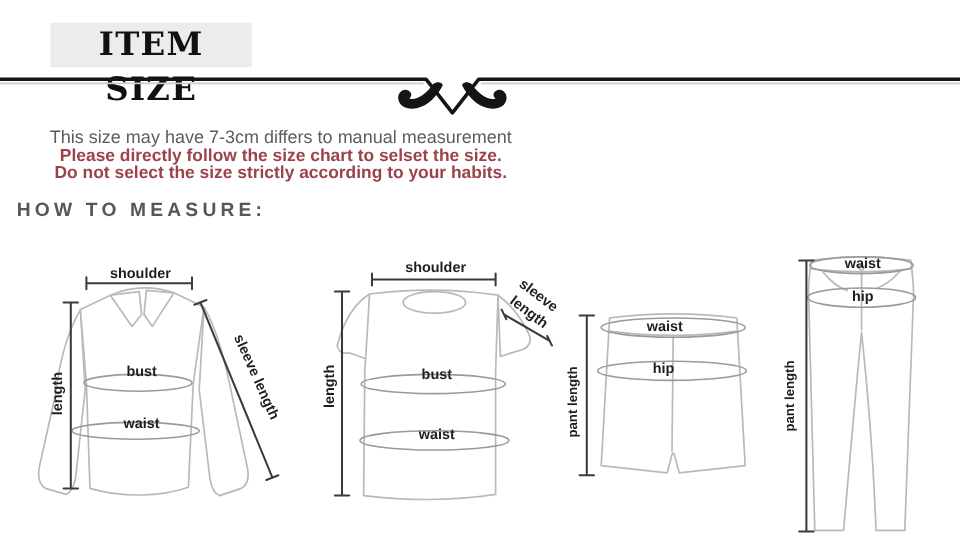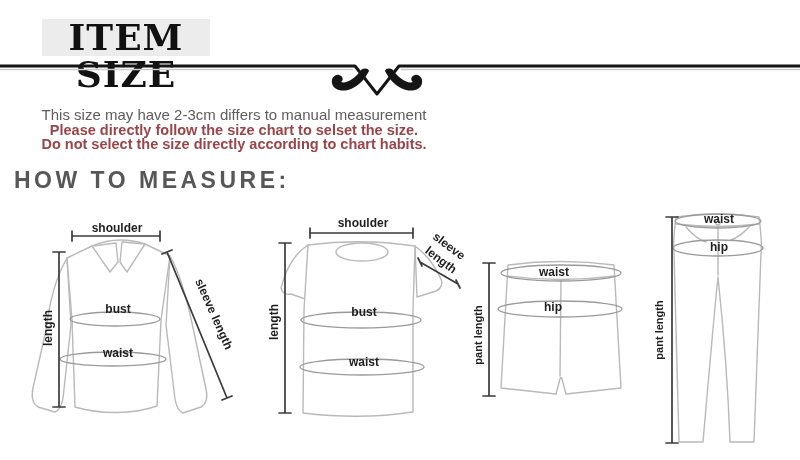--- a/index.html
+++ b/index.html
@@ -1,25 +1,25 @@
 <!DOCTYPE html>
 <html><head>
 <meta charset="utf-8">
 <style>
   html,body{margin:0;padding:0;background:#ffffff;}
   .canvas{position:relative;width:800px;height:460px;background:#ffffff;overflow:hidden;
           font-family:"Liberation Sans",sans-serif;}
   .title-box{position:absolute;left:42px;top:19px;width:168px;height:37px;background:#ececec;
-             color:#111111;font-family:"DejaVu Serif",serif;font-weight:bold;font-size:36px;
+             color:#111111;font-family:"DejaVu Serif",serif;font-weight:bold;font-size:27px;
              line-height:37px;text-align:center;letter-spacing:1px;}
   .divider-svg{position:absolute;left:0;top:57px;width:800px;height:45px;}
   .notes{position:absolute;top:106px;left:8px;width:452px;text-align:center;}
   .note-gray{font-size:15px;color:#5d5d5d;line-height:17px;margin-bottom:1px;}
   .note-red{font-size:14.5px;font-weight:bold;color:#9b4348;line-height:13.5px;}
-  .section-heading{position:absolute;top:167px;left:14px;margin:0;font-size:23px;font-weight:bold;
+  .section-heading{position:absolute;top:167px;left:14px;margin:0;font-size:16px;font-weight:bold;
                    letter-spacing:3.5px;color:#575757;}
   .garment{position:absolute;}
   .garment svg{position:absolute;left:0;top:0;overflow:visible;}
   .lbl{position:absolute;font-size:12px;font-weight:bold;color:#1e1e1e;white-space:nowrap;
        transform:translate(-50%,-50%);}
   .lbl.small{font-size:11px;}
   .lbl.rot-90{transform:translate(-50%,-50%) rotate(-90deg);}
   .lbl.rot66{transform:translate(-50%,-50%) rotate(66deg);}
   .lbl.rot37{transform:translate(-50%,-50%) rotate(37deg);}
   .g1{left:20px;top:205px;width:220px;height:250px;}
@@ -37,23 +37,23 @@
   <svg class="divider-svg" viewBox="0 0 800 45" aria-hidden="true">
     <path d="M0,12.5 L353,12.5 M401,12.5 L800,12.5" stroke="#cccccc" stroke-width="1.6" fill="none"></path>
     <path d="M0,9 L355,9 L377,37 L399,9 L800,9" stroke="#151515" stroke-width="3" fill="none" stroke-linejoin="round"></path>
     <path d="M369,14 C364,24 356,31 348,33 C340,35 333,32 332,26 C331,21 335,17 339,18 C343,19 344,23 341,25 C346,27 355,22 361,13 C364,11 368,11 369,14 Z" fill="#151515"></path>
     <g transform="translate(754,0) scale(-1,1)">
       <path d="M369,14 C364,24 356,31 348,33 C340,35 333,32 332,26 C331,21 335,17 339,18 C343,19 344,23 341,25 C346,27 355,22 361,13 C364,11 368,11 369,14 Z" fill="#151515"></path>
     </g>
   </svg>
 
   <div class="notes">
-    <div class="note-gray">This size may have 2-3cm differs to manual measurement</div>
+    <div class="note-gray">This size may have 7-3cm differs to manual measurement</div>
     <div class="note-red">Please directly follow the size chart to selset the size.</div>
-    <div class="note-red">Do not select the size directly according to chart habits.</div>
+    <div class="note-red">Do not select the size strictly according to your habits.</div>
   </div>
 
   <h2 class="section-heading">HOW TO MEASURE:</h2>
 
   <div class="garment g1">
     <svg width="220" height="250" viewBox="0 0 220 250">
       <g stroke="#b9b9b9" stroke-width="1.4" fill="#ffffff" stroke-linejoin="round" stroke-linecap="round">
         <path d="M47,53 C36,72 29,100 26,125 L13,183 C11,193 13,199 18,202 L35,207 C40,205 42,199 43,193 L51,120 Z"></path>
         <path d="M150,51 C161,70 167,95 172,118 L186,184 C188,193 186,199 181,202 L163,208 C158,206 156,200 155,194 L146,120 Z"></path>
         <path d="M72,41 L47,53 L52,115 L55,202 C82,210 114,209 137,201 L141,115 L150,51 L125,39 Q98,30 72,41 Z"></path>

